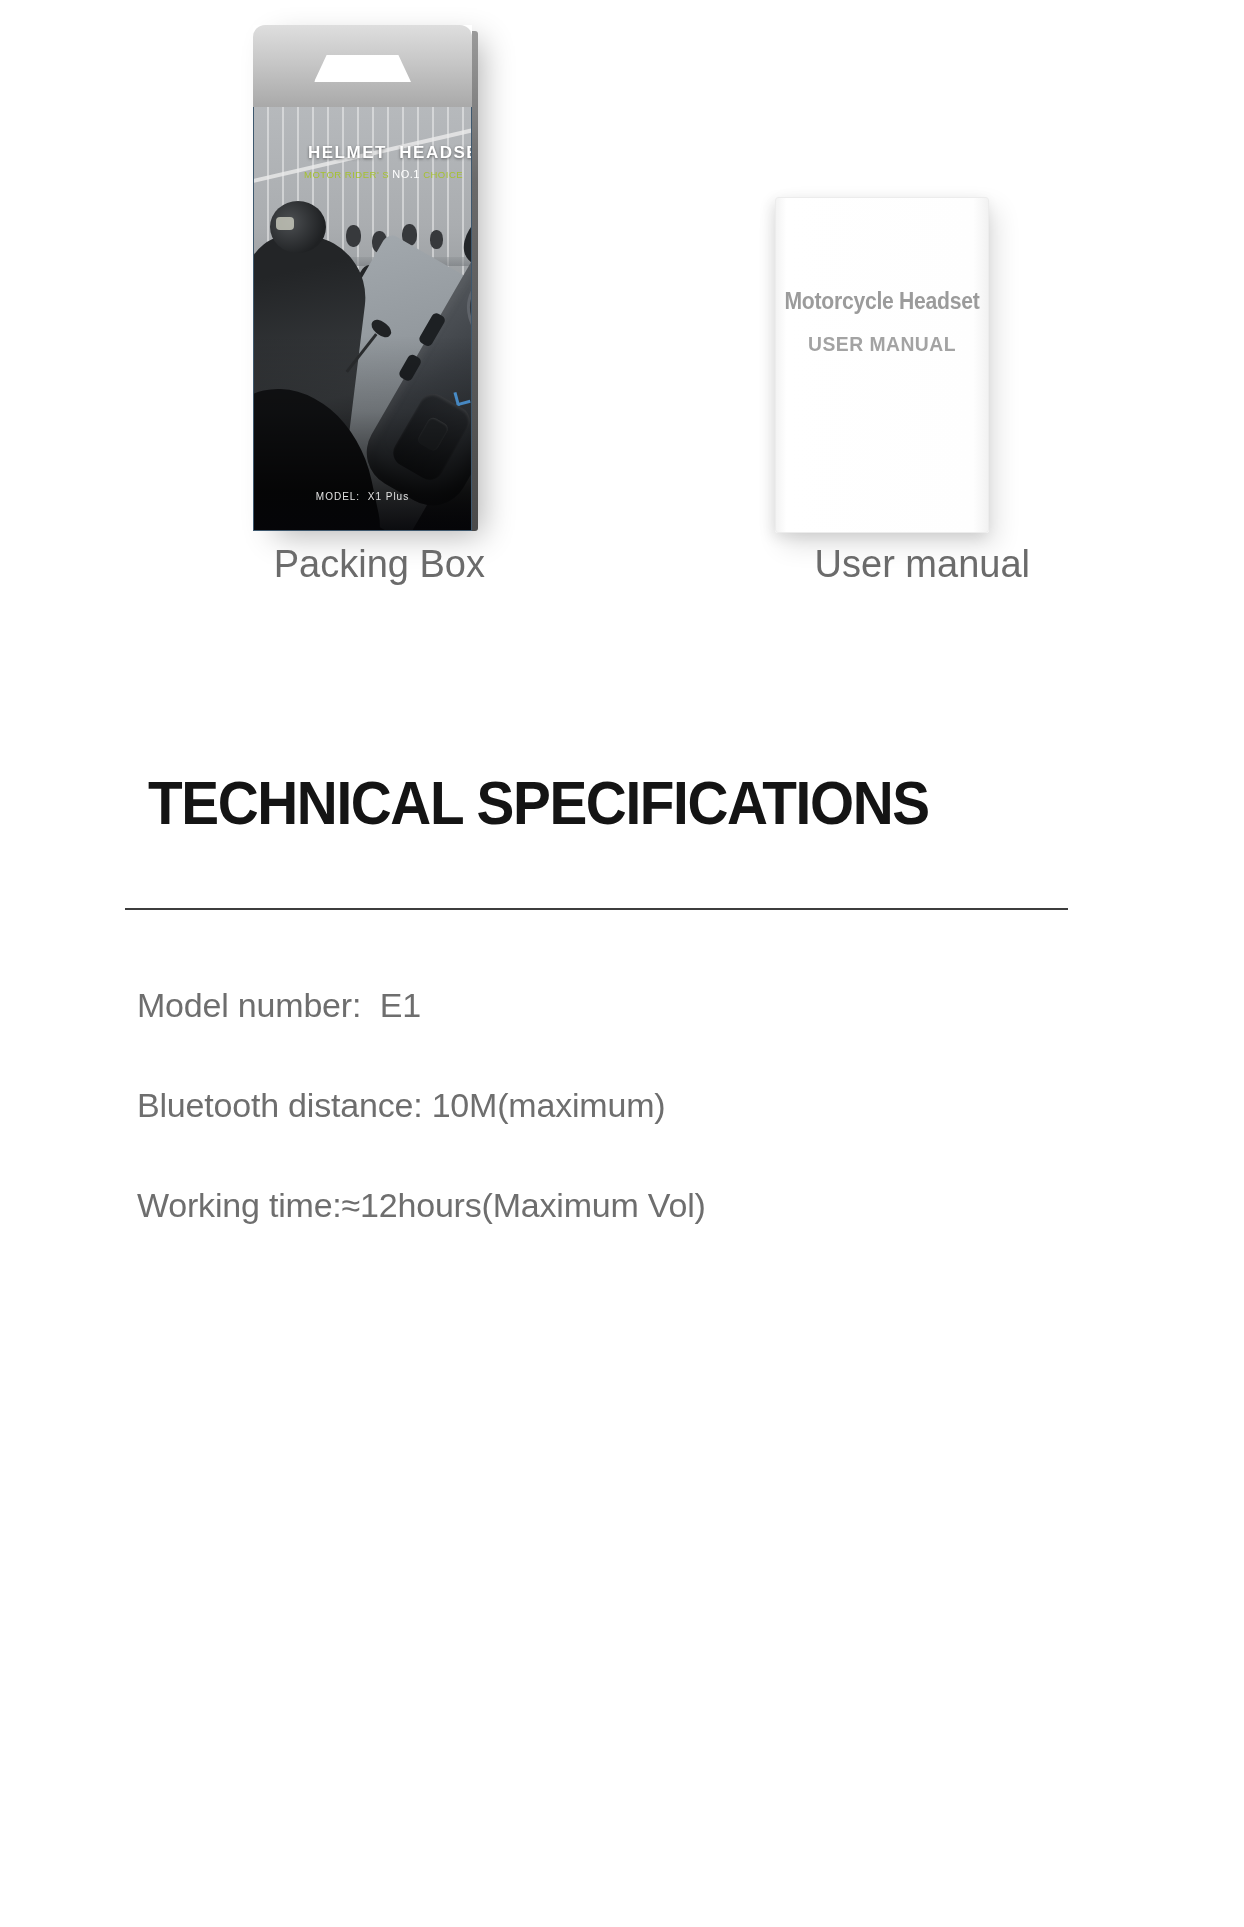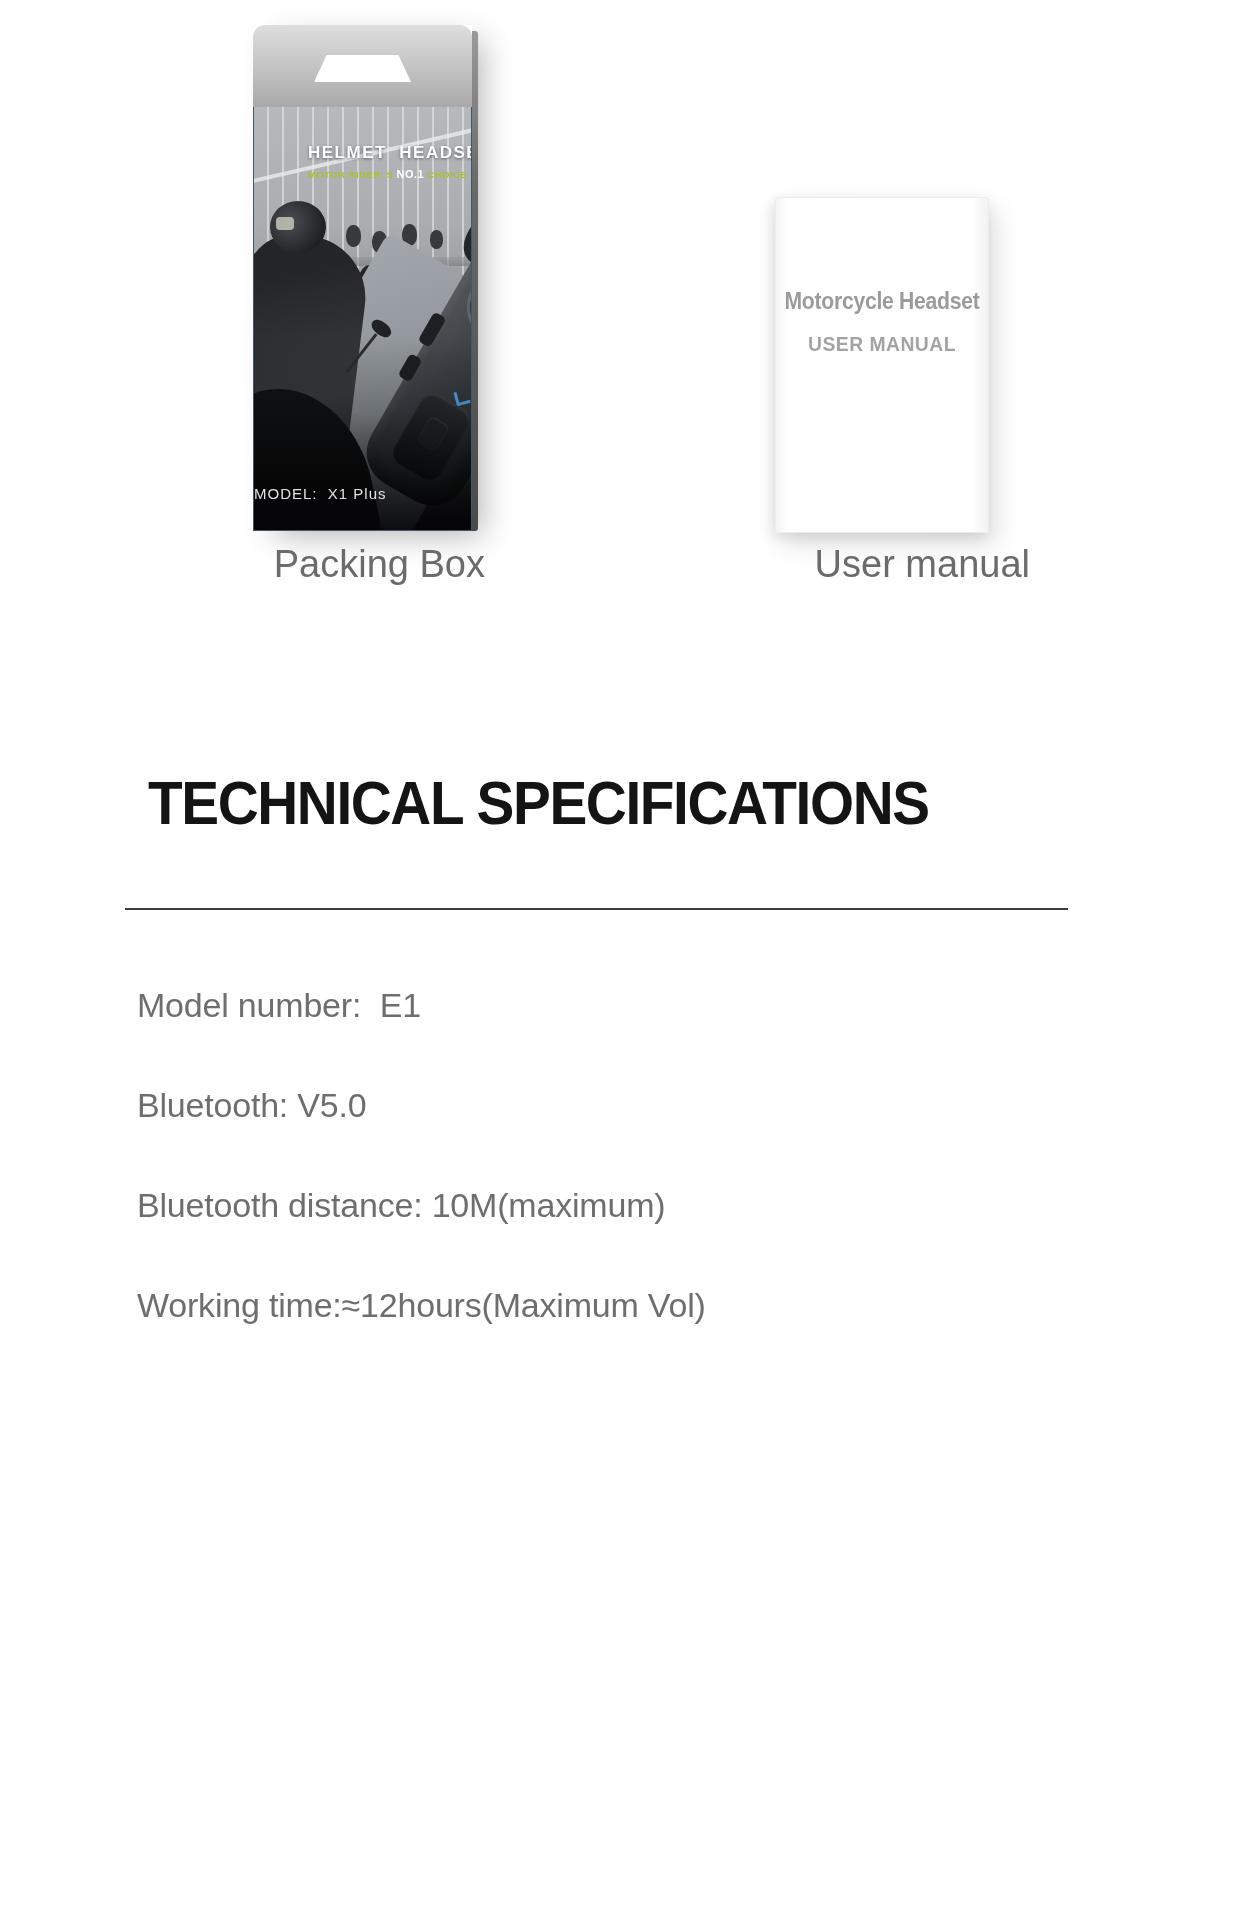--- a/index.html
+++ b/index.html
@@ -74,25 +74,25 @@
        box-shadow:inset 0 2px 3px rgba(255,255,255,.12);}
   .lower-btn::after{content:"";position:absolute;left:50%;top:22px;transform:translateX(-50%);
        width:22px;height:30px;border-radius:6px;background:#24272a;box-shadow:inset 0 1px 2px rgba(255,255,255,.15);}
 
   .vignette{position:absolute;inset:0;
        background:linear-gradient(180deg,rgba(0,0,0,0) 54%,rgba(0,0,0,.22) 72%,rgba(0,0,0,.72) 91%,rgba(4,4,7,.93) 100%);}
   .photo-title{position:absolute;left:0;right:0;top:36px;padding-left:54px;box-sizing:border-box;
        text-align:center;color:#ffffff;font-size:17px;font-weight:700;letter-spacing:1.5px;
        white-space:pre;text-shadow:0 1px 3px rgba(0,0,0,.5);}
   .photo-tagline{position:absolute;left:0;right:0;top:61px;padding-left:50px;box-sizing:border-box;
-       text-align:center;font-size:9.5px;font-weight:700;letter-spacing:.5px;white-space:pre;}
+       font-size:9.5px;font-weight:400;letter-spacing:.5px;white-space:pre;}
   .tg-green{color:#a6c22f;}
   .tg-white{color:#ffffff;font-size:11px;}
-  .model-line{position:absolute;left:0;right:0;bottom:28px;color:#e2e2e2;
-       font-size:15px;letter-spacing:1px;white-space:pre;}
+  .model-line{position:absolute;left:0;right:0;bottom:28px;text-align:center;color:#e2e2e2;
+       font-size:10px;letter-spacing:1px;white-space:pre;}
 
   
   .manual-card{position:absolute;left:775px;top:197px;width:214px;height:336px;border-radius:3px;
        background:linear-gradient(90deg,#f3f3f3 0%,#ffffff 5%,#fefefe 93%,#f2f2f2 100%);
        box-shadow:-3px 4px 14px rgba(0,0,0,.10), 7px 12px 26px rgba(0,0,0,.12);
        border:1px solid #ececec;box-sizing:border-box;}
   .manual-title{margin-top:90px;text-align:center;font-size:23px;font-weight:700;color:#9b9b9b;
        letter-spacing:-.3px;transform:scaleX(.92);}
   .manual-sub{margin-top:17px;text-align:center;font-size:21px;font-weight:700;color:#a3a3a3;
        letter-spacing:.5px;transform:scaleX(.92);}
@@ -166,19 +166,18 @@
 
     <div class="caption caption-box">Packing Box</div>
     <div class="caption caption-manual">User manual</div>
   </section>
 
   <section>
     <h1 class="specs-heading">TECHNICAL SPECIFICATIONS</h1>
     <div class="rule"></div>
     <div class="specs-list">
       <div class="spec-row">Model number:  E1</div>
-      <div class="spec-row">Bluetooth: V5.0</div>
       <div class="spec-row">Bluetooth distance: 10M(maximum)</div>
       <div class="spec-row">Working time:≈12hours(Maximum Vol)</div>
     </div>
   </section>
 
 </div>
 
 </body></html>

